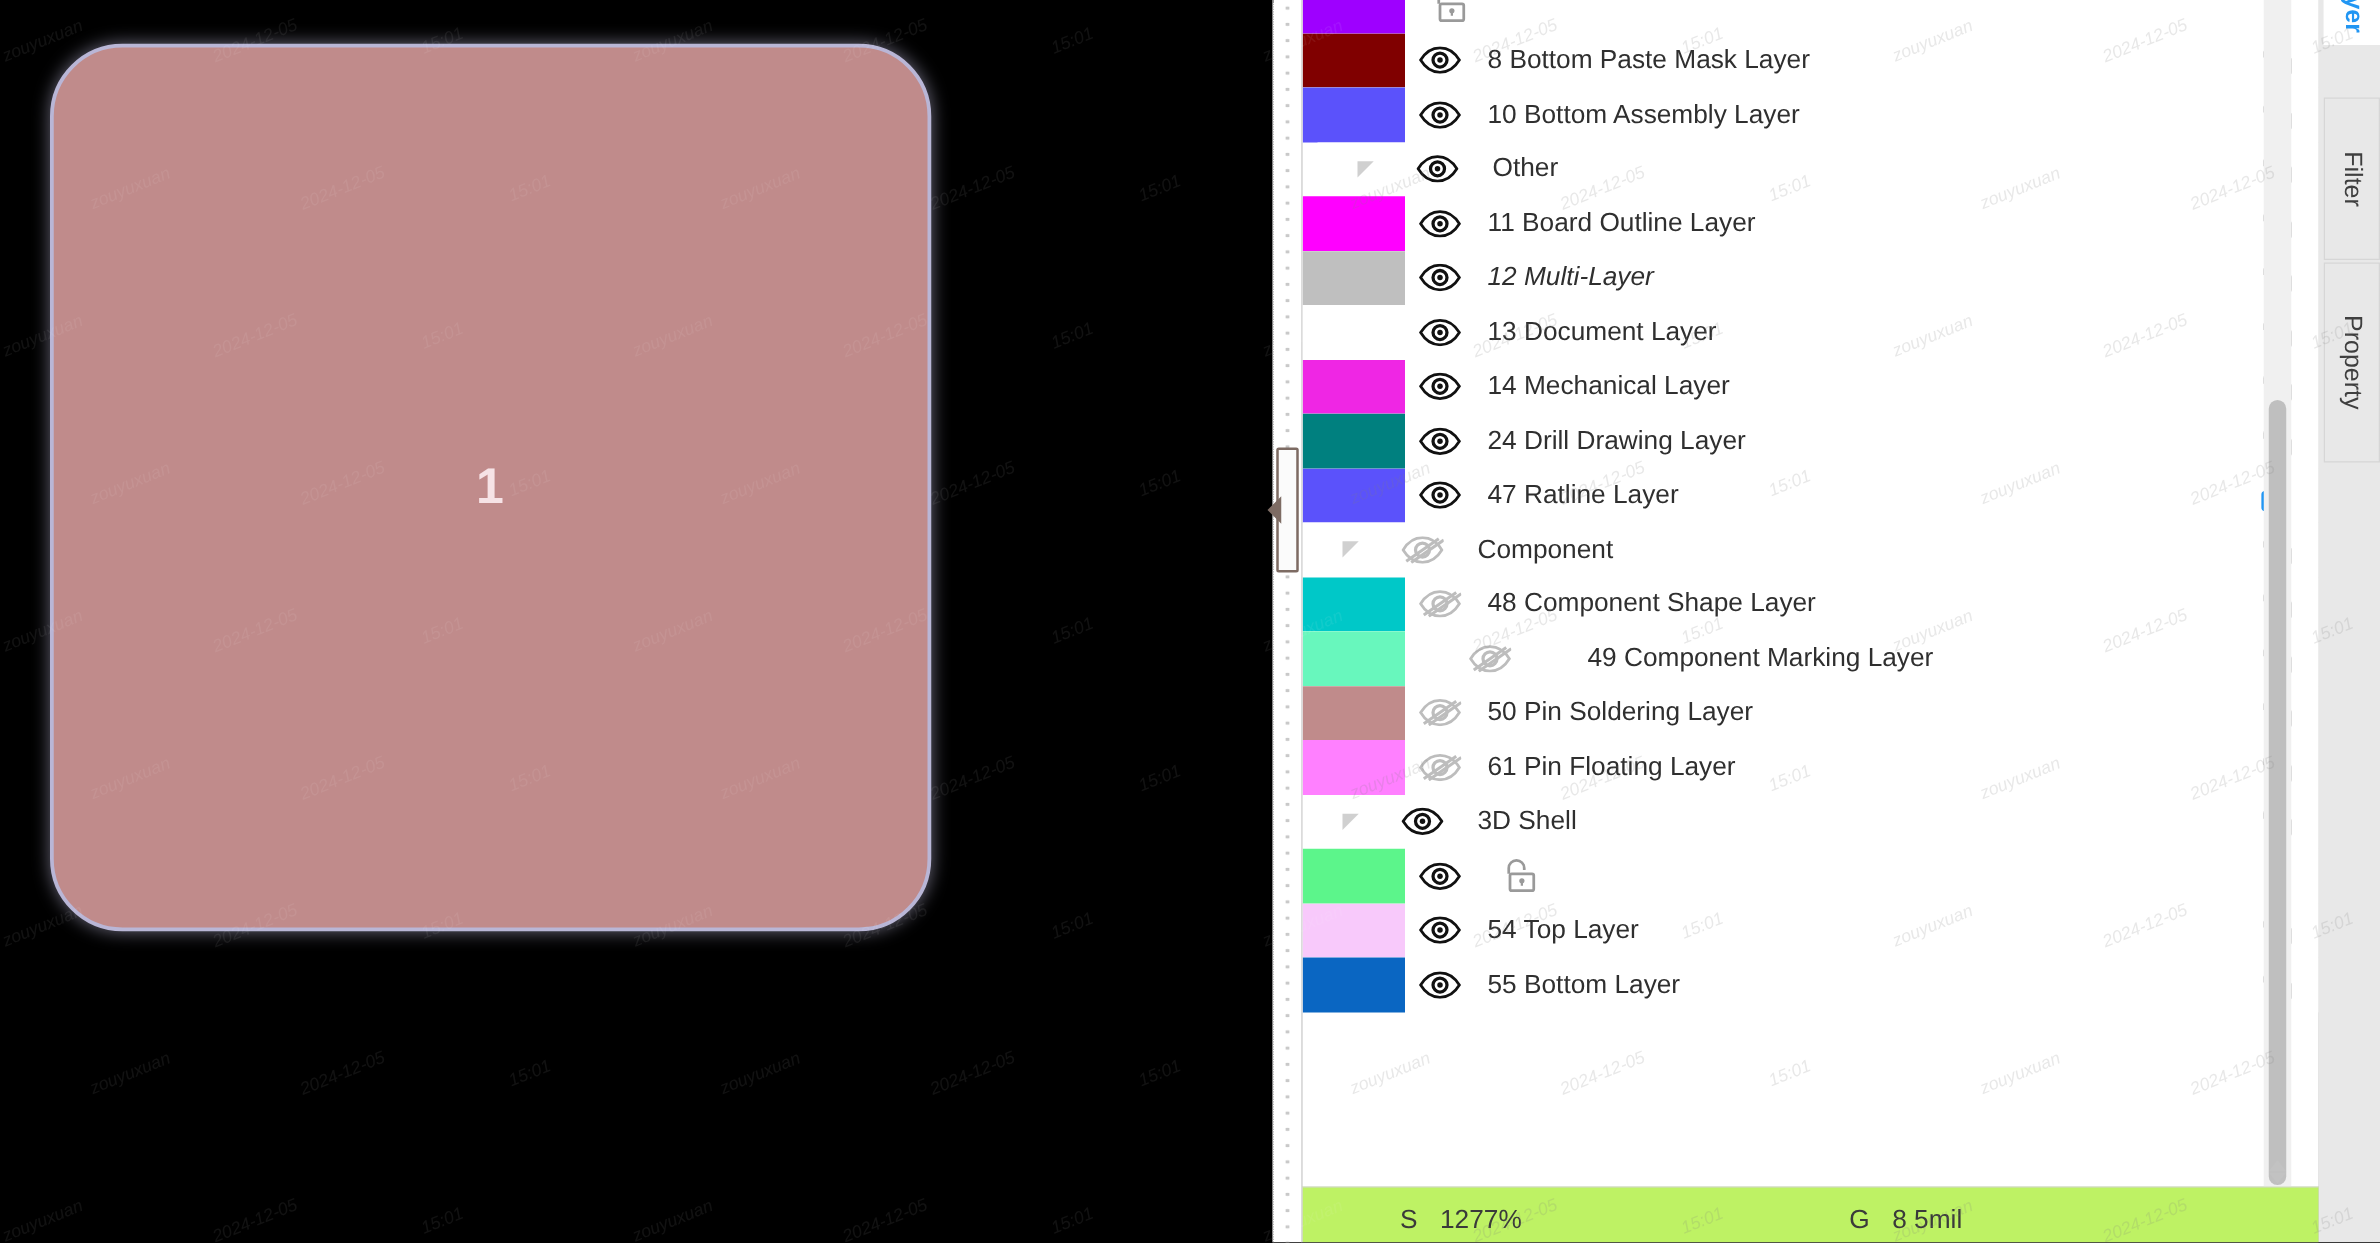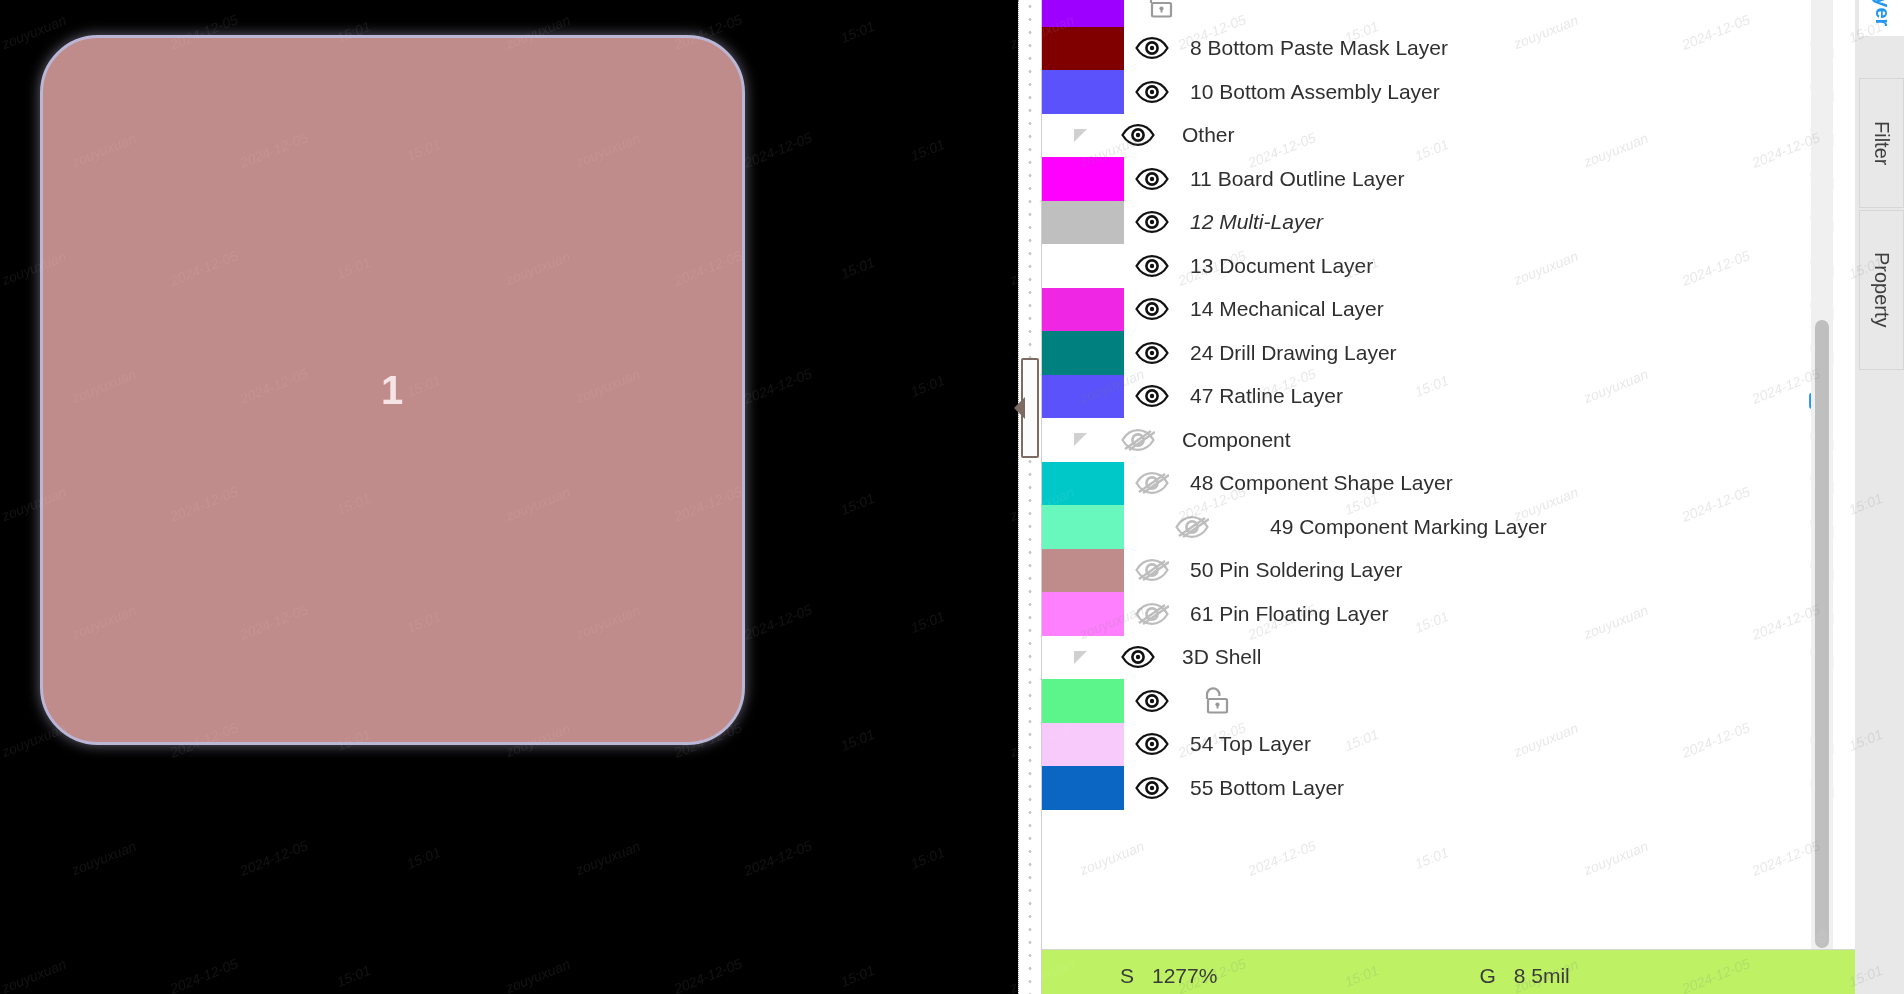--- a/index.html
+++ b/index.html
@@ -274,21 +274,21 @@
           <div class="label">10 Bottom Assembly Layer</div>
           <div class="lock-cell">
             <svg width="30" height="32" viewBox="0 0 30 32">
               <path d="M7 14 V9.5 A6.2 6.2 0 0 1 19.4 9.5 V11" fill="none" stroke="#9a9a9a" stroke-width="2.2"></path>
               <rect x="8" y="14" width="19" height="13.5" rx="1.4" fill="none" stroke="#9a9a9a" stroke-width="2.2"></rect>
               <circle cx="17.5" cy="19.6" r="2.1" fill="#9a9a9a"></circle>
               <rect x="16.6" y="19.6" width="1.8" height="4" fill="#9a9a9a"></rect>
             </svg>
           </div>
         </div>
-        <div class="row group" style="position: absolute; left: 0px; right: 0px; top: 113.5px;">
+        <div class="row group" style="position: absolute; left: 12px; right: 0px; top: 113.5px;">
           <div class="group-indent">
             <div class="tri"></div>
           </div>
           <div class="eye-cell">
             <svg width="34" height="22" viewBox="0 0 34 22">
               <path d="M1.5 11 C6 3.5, 12 1.2, 17 1.2 C22 1.2, 28 3.5, 32.5 11 C28 18.5, 22 20.8, 17 20.8 C12 20.8, 6 18.5, 1.5 11 Z" fill="none" stroke="#111" stroke-width="2.2"></path>
               <circle cx="17" cy="11" r="5.6" fill="none" stroke="#111" stroke-width="2.6"></circle>
               <circle cx="17" cy="11" r="2.2" fill="#111"></circle>
             </svg>
           </div>

